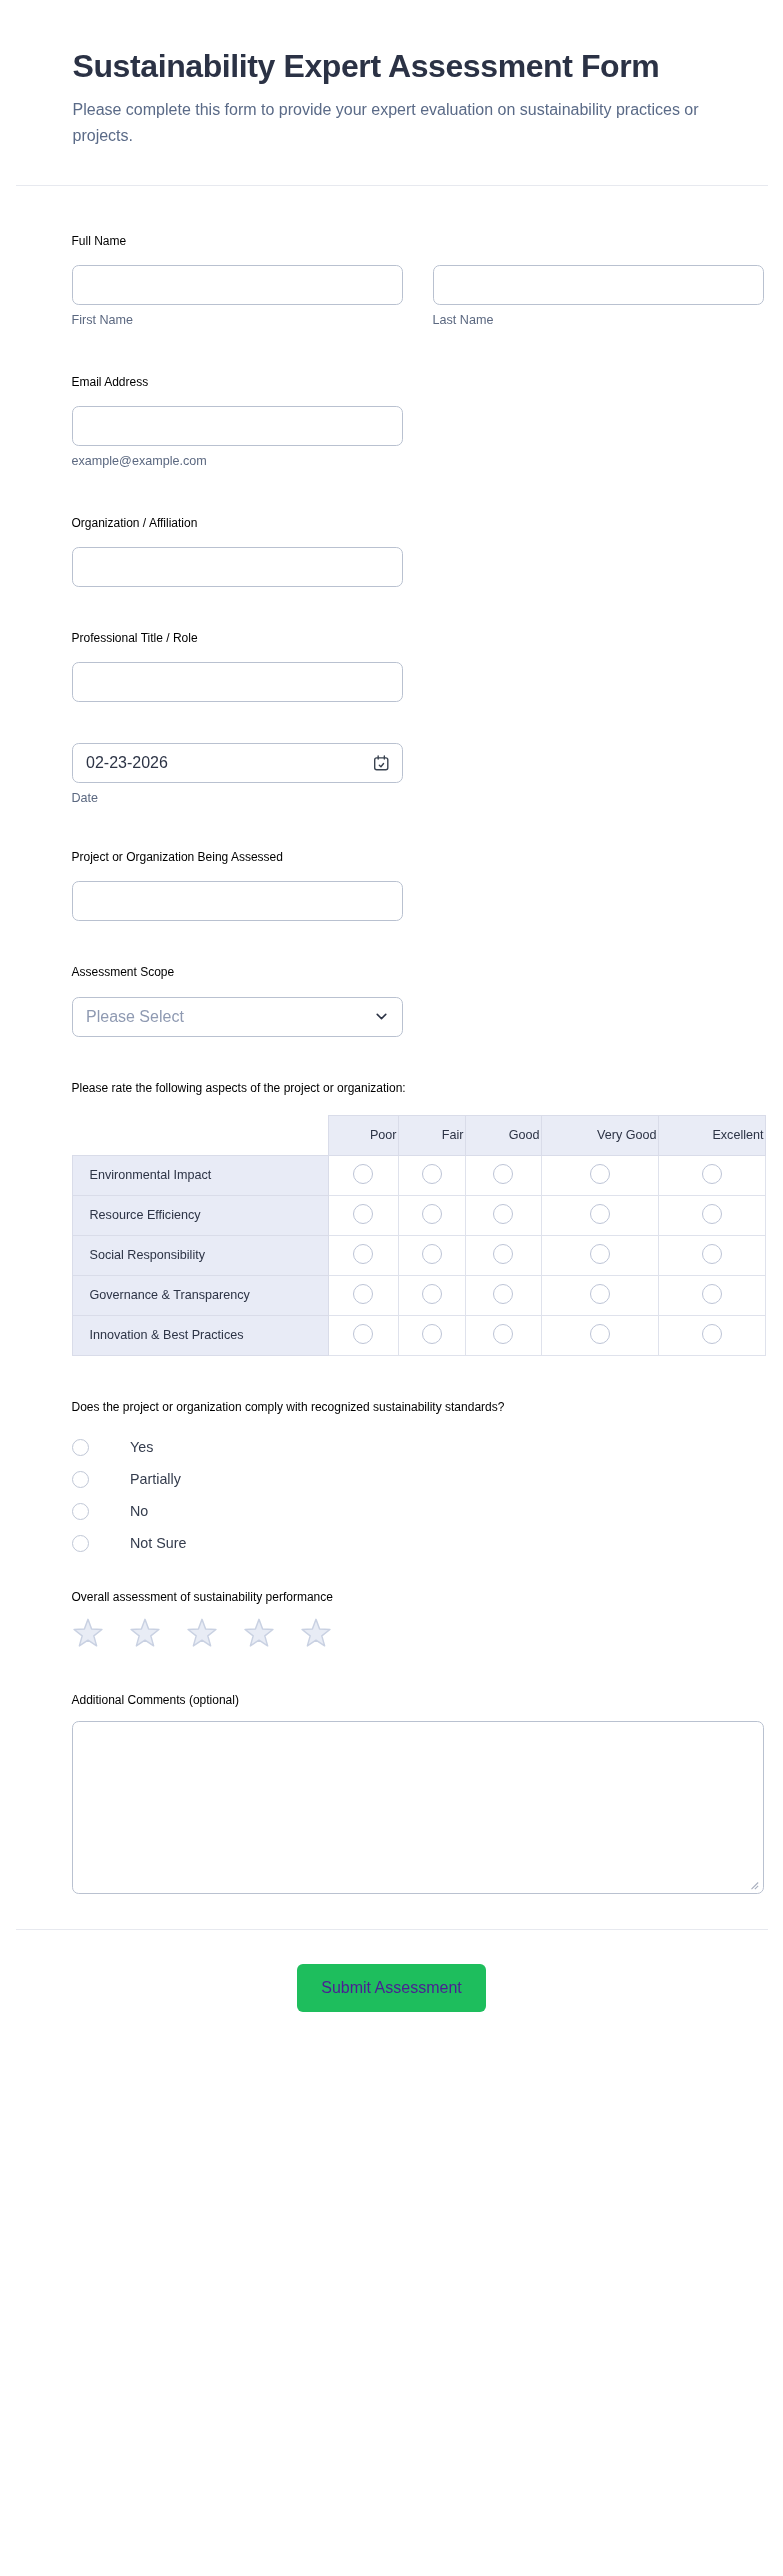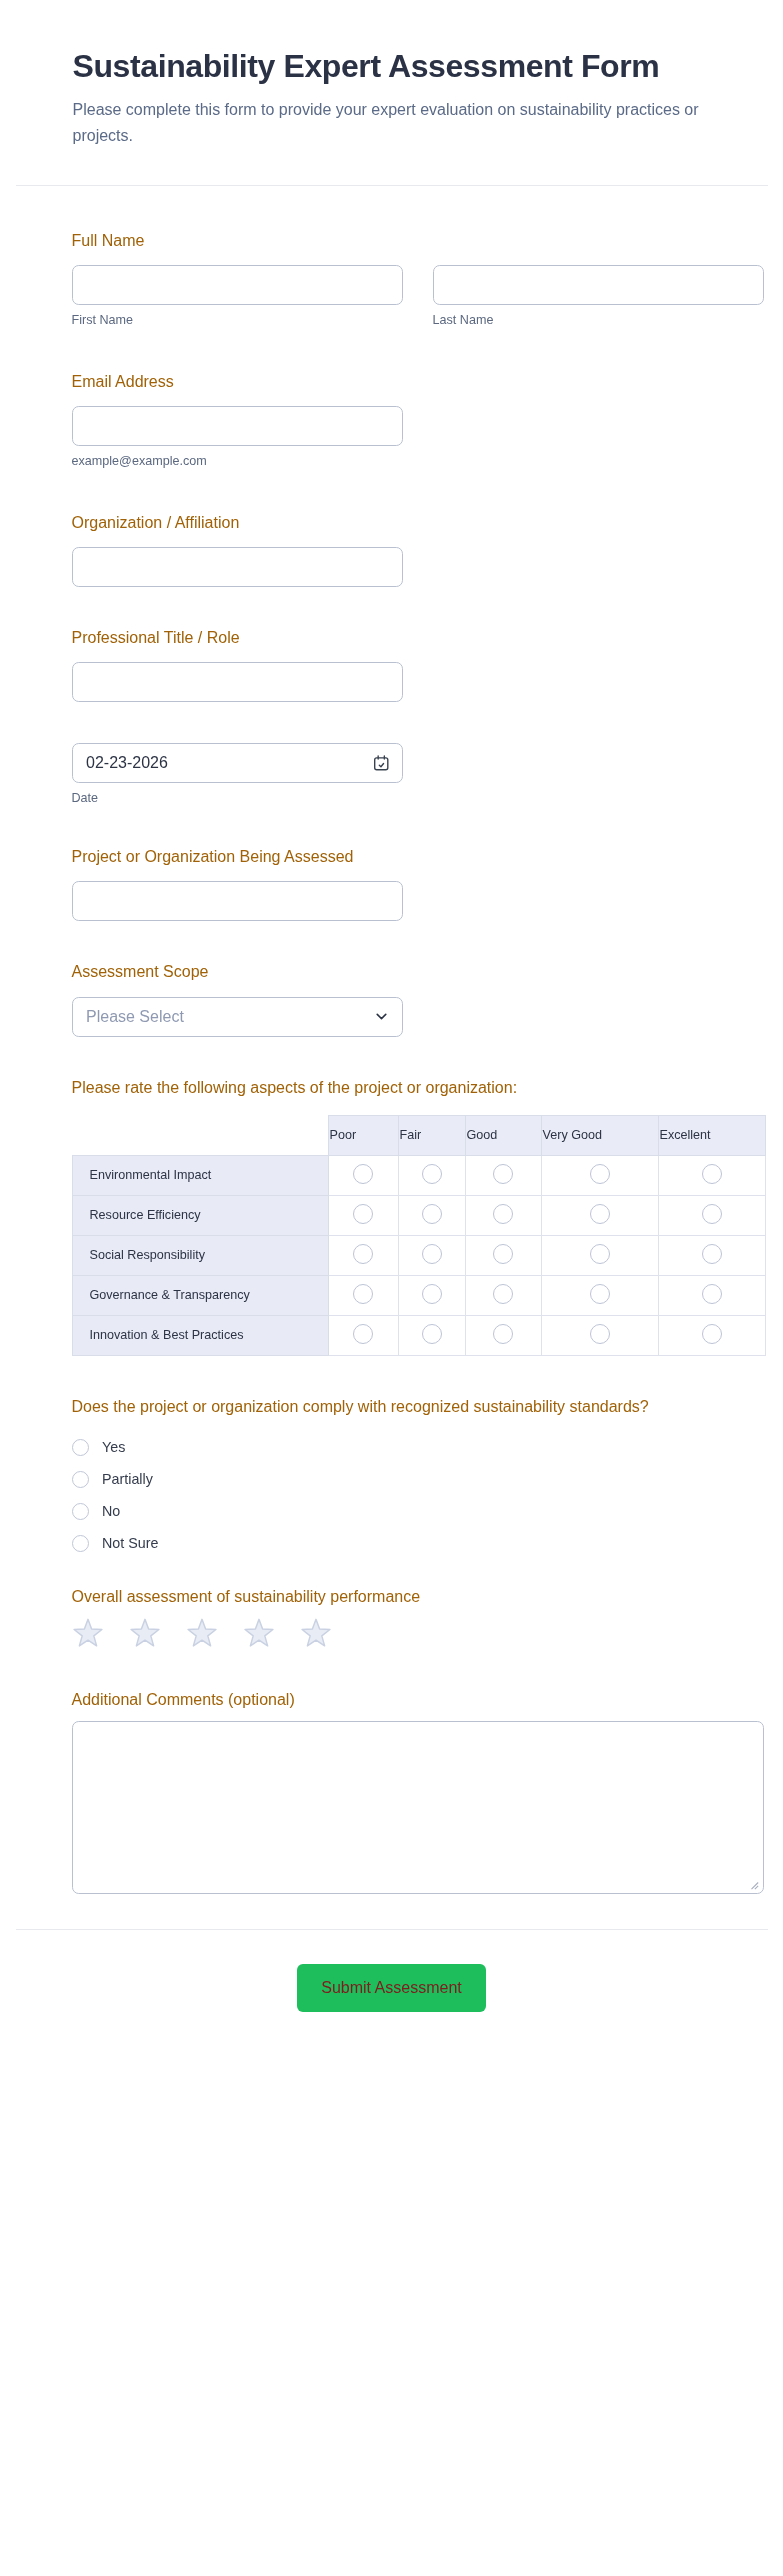--- a/index.html
+++ b/index.html
@@ -11,21 +11,21 @@
   .form-title{margin:0;font-size:32px;line-height:39px;font-weight:700;letter-spacing:-0.4px;color:#2b3245;}
   .form-subtitle{margin:11px 0 15px;font-size:16px;line-height:26px;color:#5a6a87;max-width:640px;}
   .divider{height:0;border-top:0.8px solid #e7e9ef;margin-top:36px;}
 
   
   .form-body{padding:0 35px 0 56px;}
   .field{margin-top:41px;}
   .mt54{margin-top:45px}.mt52{margin-top:44px}.mt36{margin-top:30px}
   .mt44{margin-top:37px}.mt42{margin-top:35px}.mt48{margin-top:40px}
 
-  .q-label{display:block;font-size:16px;line-height:20px;font-weight:500;color:#a16207;margin-bottom:14.3px;}
+  .q-label{display:block;font-size:12px;line-height:20px;font-weight:500;color:#000000;margin-bottom:14.3px;}
   .sublabel{margin-top:7.6px;font-size:12.6px;line-height:15px;color:#5b6880;}
 
   .text-input{display:block;width:331px;height:40px;box-sizing:border-box;border:0.8px solid #b9c1d0;
     border-radius:6.7px;padding:0 13.5px;font-family:inherit;font-size:16px;color:#2c3345;background:#fff;outline:none;}
   .two-col{display:flex;gap:30px;width:692px;}
   .two-col .col{flex:1;min-width:0;}
   .two-col .text-input{width:100%;}
 
   .input-wrap{position:relative;width:331px;}
   .input-wrap .text-input{width:100%;padding-right:42px;}
@@ -33,45 +33,45 @@
 
   .select-box{width:331px;height:40px;box-sizing:border-box;border:0.8px solid #b9c1d0;border-radius:6.7px;
     display:flex;align-items:center;justify-content:space-between;padding:0 11.8px 0 13.5px;background:#fff;cursor:pointer;}
   .select-placeholder{font-size:16px;color:#8f9ab2;}
   .select-box svg{width:17px;height:17px;}
 
   
   .matrix{border-collapse:collapse;margin-top:17px;font-size:12.6px;color:#2c3345;table-layout:fixed;width:692px;}
   .matrix th,.matrix td{height:40px;box-sizing:border-box;}
   .matrix th.corner{background:transparent;border:none;}
-  .matrix th.colhead{background:#e9ecf6;border:0.8px solid #d9dce9;font-weight:500;text-align:left;margin-top:22px;}
+  .matrix th.colhead{background:#e9ecf6;border:0.8px solid #d9dce9;font-weight:500;text-align:right;margin-top:22px;}
   .matrix td.rowlabel{background:#e8ebf6;border:0.8px solid #d9dce9;text-align:left;padding-left:17px;font-weight:500;}
   .matrix td.cell{background:#fff;border:0.8px solid #dfe2ec;text-align:center;vertical-align:middle;}
   .m-radio{display:inline-block;width:20px;height:20px;border-radius:50%;border:1.3px solid #bdc4d6;background:#fff;box-sizing:border-box;cursor:pointer;}
 
   
   .radio-group{margin-top:22px;}
   .radio-row{display:flex;align-items:center;gap:13.5px;height:17px;margin-bottom:15px;cursor:pointer;}
   .radio-circle{flex:0 0 17px;width:17px;height:17px;border-radius:50%;border:1.3px solid #c0c7d6;background:#fff;box-sizing:border-box;}
-  .radio-label{font-size:14.3px;color:#343c4d;}
+  .radio-label{font-size:14.3px;color:#343c4d;margin-left:28px;}
 
   
   .ta-wrap{position:relative;width:692px;margin-top:-1.7px;}
   .textarea{display:block;width:100%;height:173px;box-sizing:border-box;border:0.8px solid #b9c1d0;border-radius:6.7px;
     padding:10px 13.5px;font-family:inherit;font-size:16px;color:#2c3345;resize:none;outline:none;background:#fff;}
   .resize-corner{position:absolute;right:4.2px;bottom:4.2px;width:10px;height:10px;}
 
   
   .stars{display:flex;gap:25px;margin-top:11.8px;}
   .star{width:32px;height:32px;cursor:pointer;}
 
   
   .submit-row{padding:34px 0 0;}
   .submit-btn{display:block;margin:0 auto;height:48px;padding:0 24.4px;border:none;border-radius:5.9px;
-    background:#1ebe5d;color:#7f1d1d;font-family:inherit;font-size:16px;font-weight:500;cursor:pointer;}
+    background:#1ebe5d;color:#4c1d95;font-family:inherit;font-size:16px;font-weight:500;cursor:pointer;}
 </style>
 </head>
 <body>
 
 <div class="page">
 
   <div class="form-header">
     <h1 class="form-title">Sustainability Expert Assessment Form</h1>
     <p class="form-subtitle">Please complete this form to provide your expert evaluation on sustainability practices or projects.</p>
   </div>

